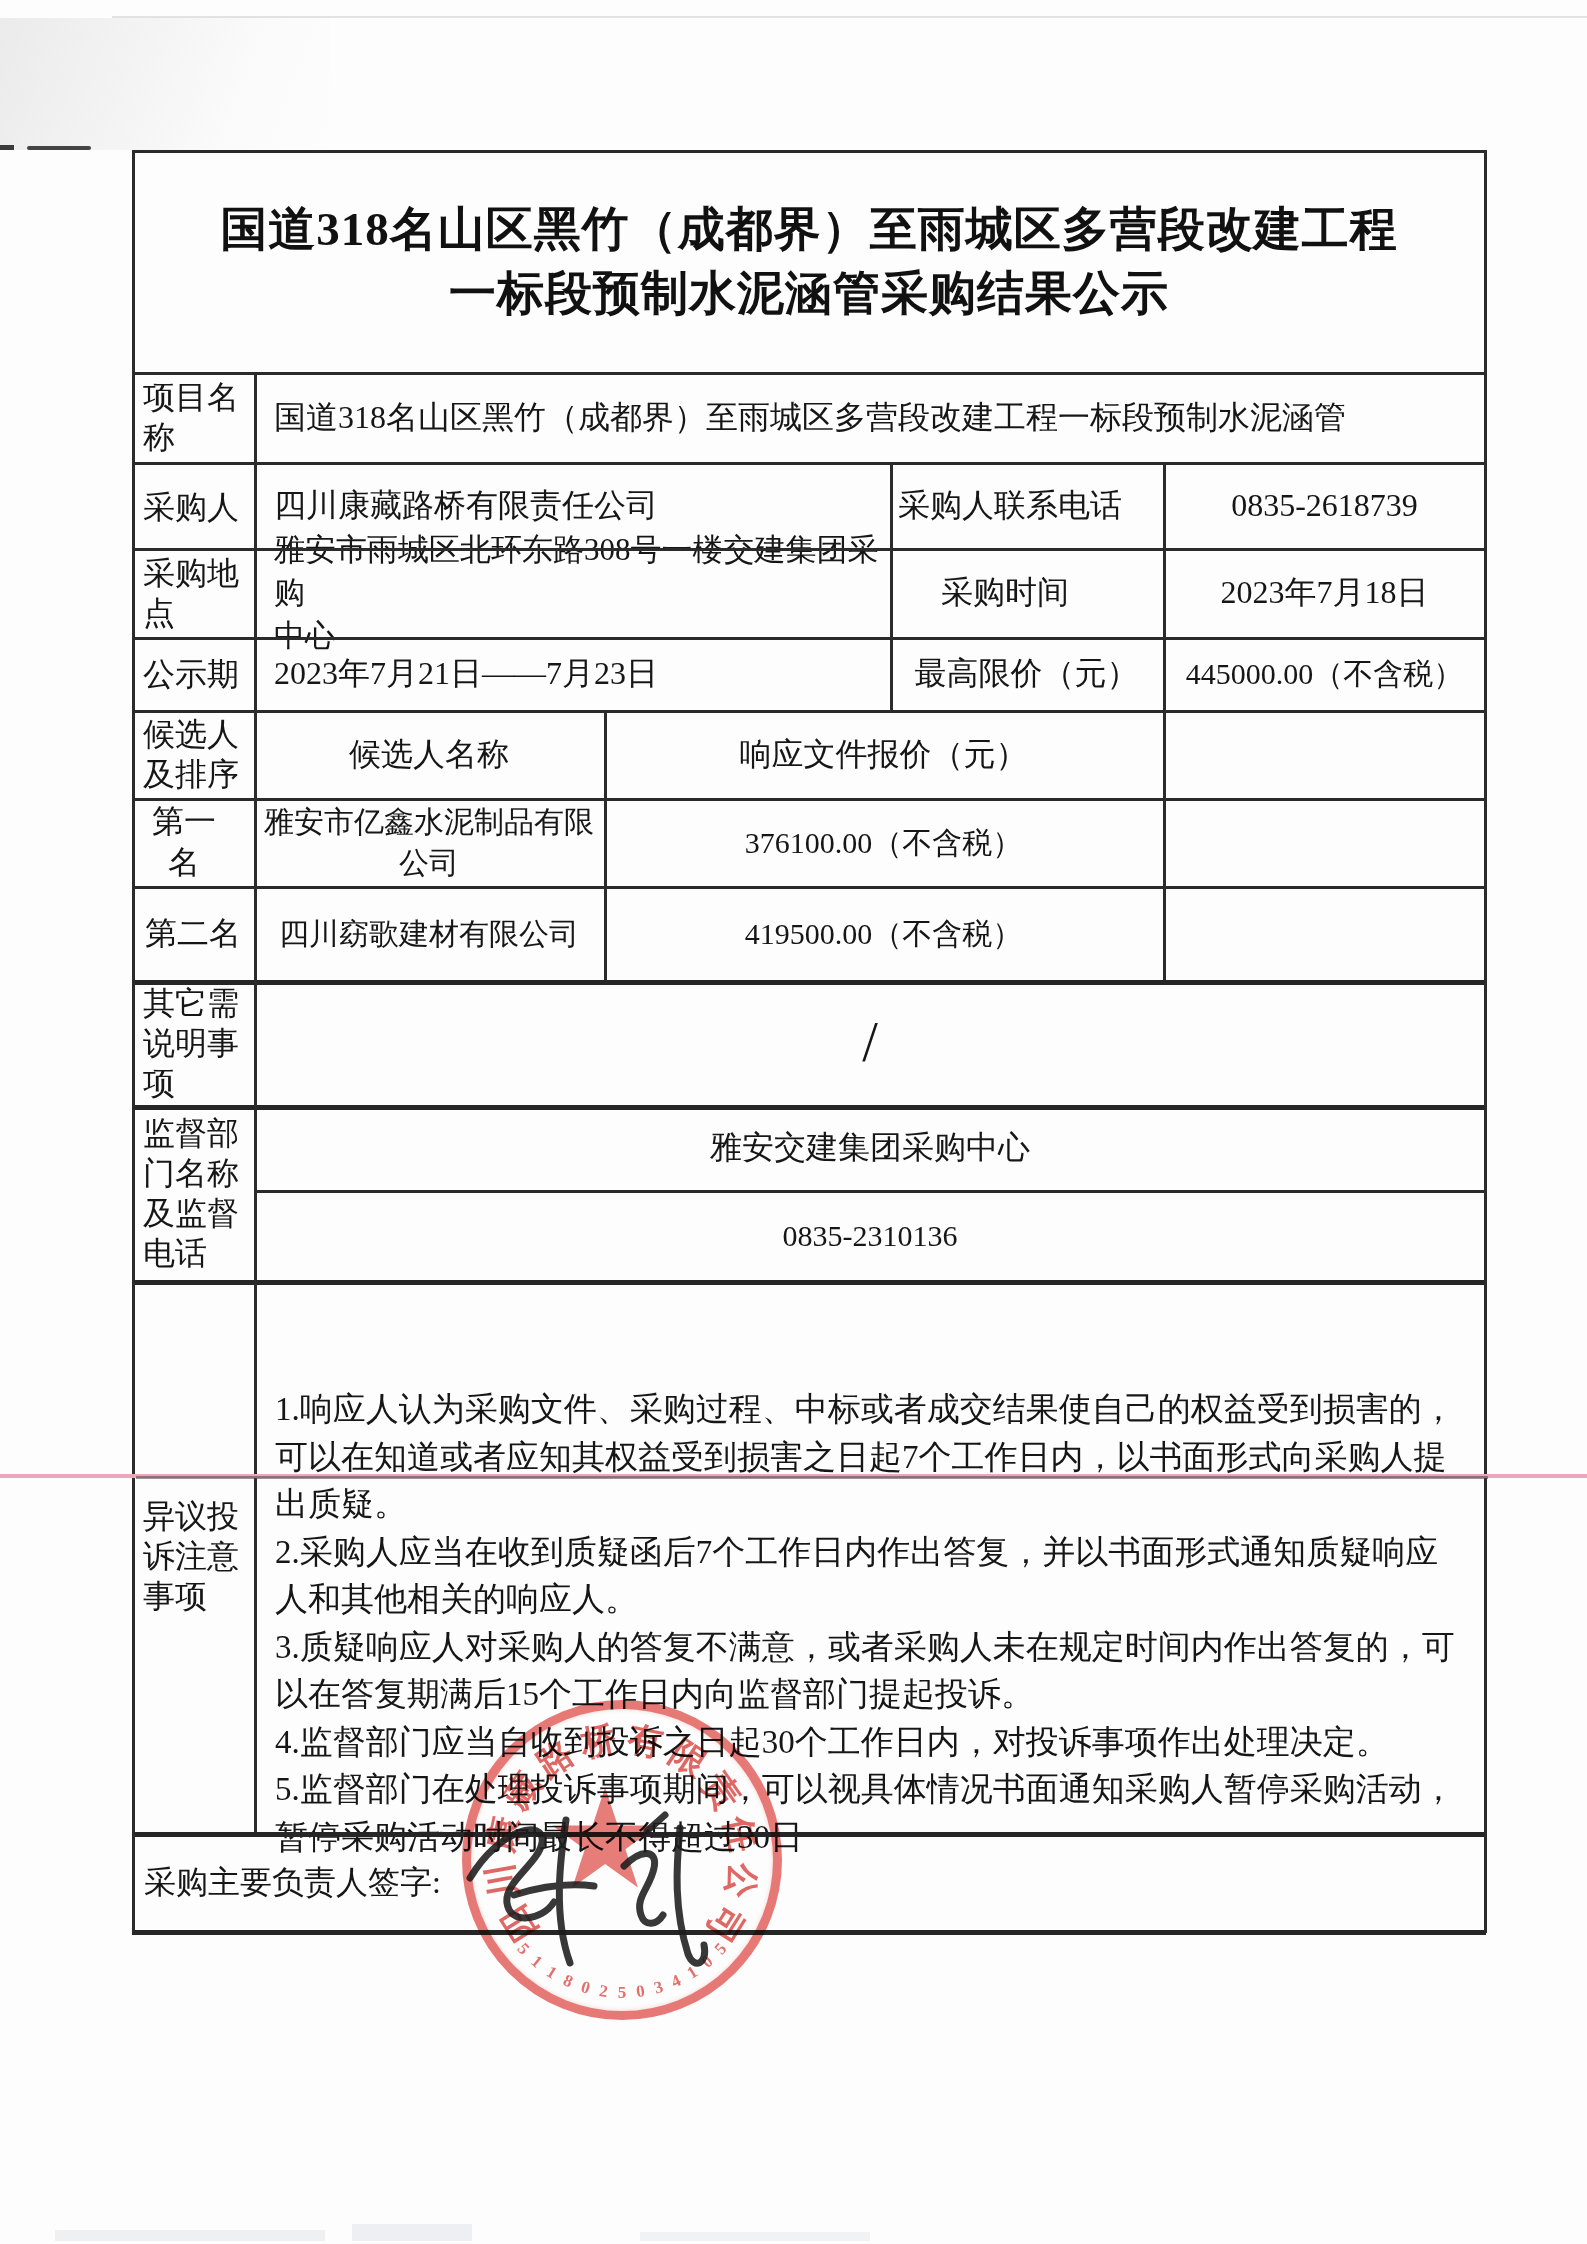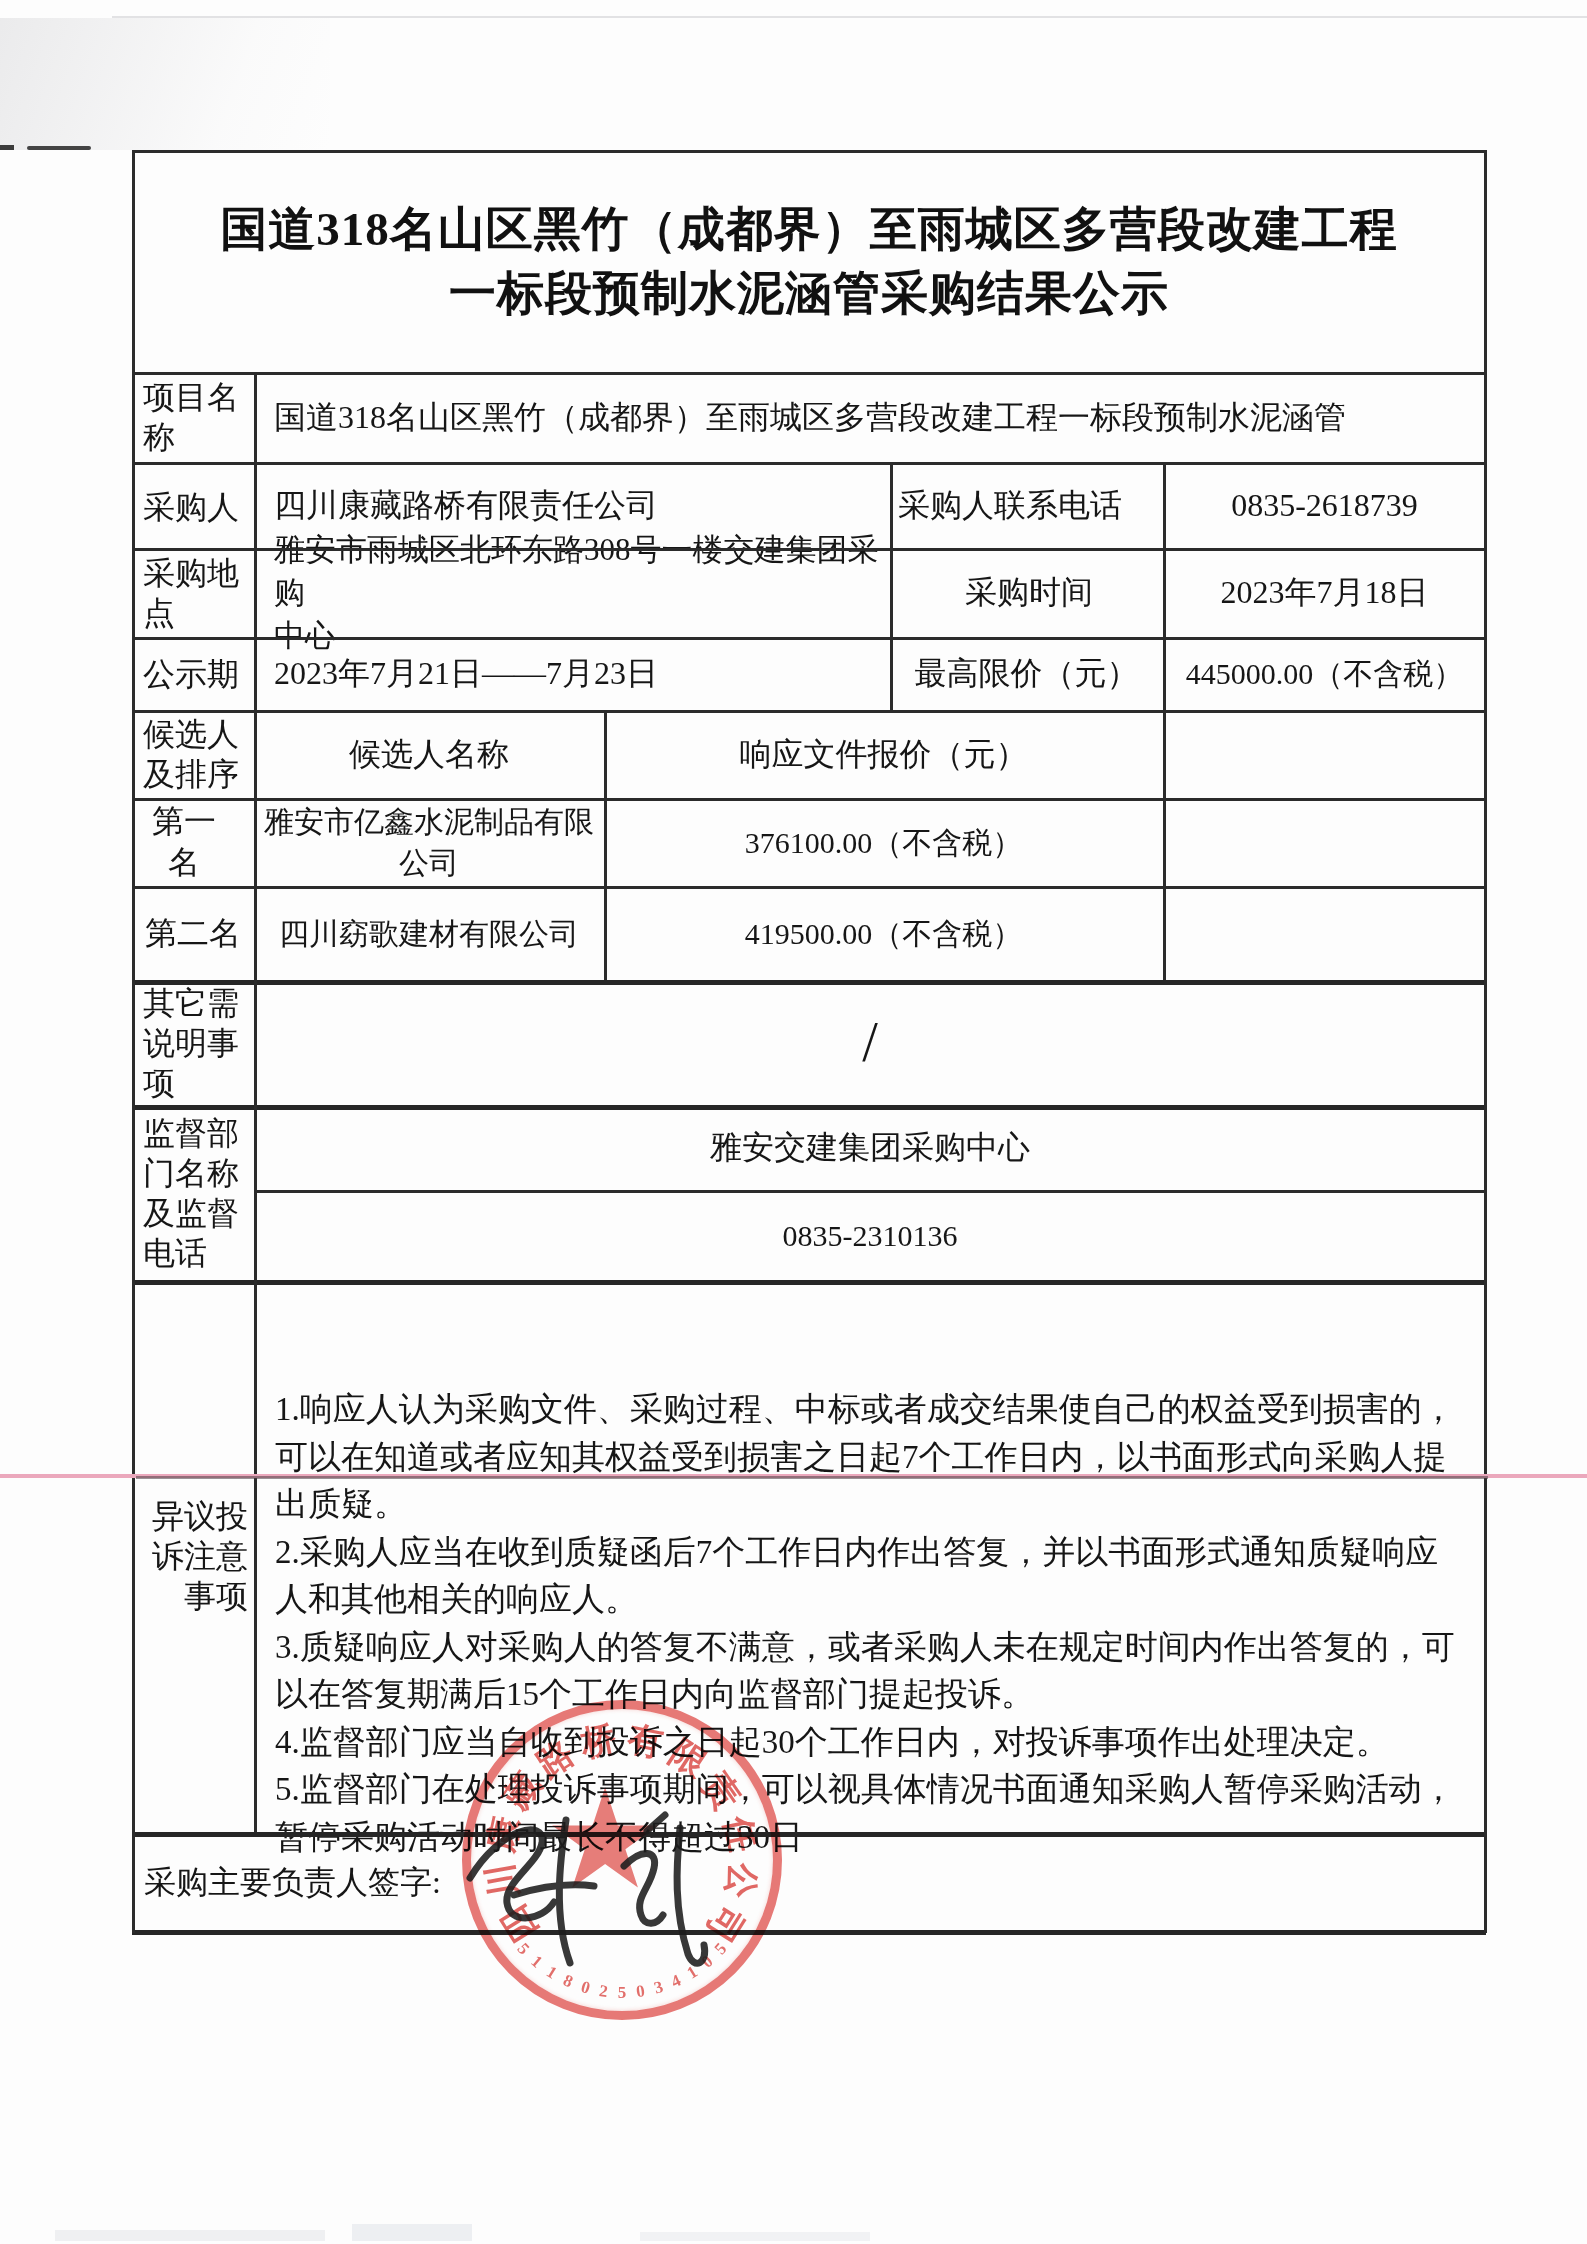--- a/index.html
+++ b/index.html
@@ -60,21 +60,21 @@
   <div class="cell lft" style="left:254px;top:372px;width:1232px;height:90px;">国道318名山区黑竹（成都界）至雨城区多营段改建工程一标段预制水泥涵管</div>
 
   <div class="cell lab" style="left:132px;top:462px;width:122px;height:90px;">采购人</div>
   <div class="cell lft" style="left:254px;top:462px;width:636px;height:86px;text-align:center;">四川康藏路桥有限责任公司</div>
   <div class="cell ctr" style="left:890px;top:462px;width:240px;height:86px;">采购人联系电话</div>
   <div class="cell ctr" style="left:1163px;top:462px;width:323px;height:86px;">0835-2618739</div>
 
   <div class="cell lab" style="left:132px;top:548px;width:122px;height:89px;">采购地点</div>
   <div class="cell lft pre" style="left:254px;top:548px;width:636px;height:89px;line-height:43px;font-size:31px;">雅安市雨城区北环东路308号一楼交建集团采购
 中心</div>
-  <div class="cell ctr" style="left:886px;top:548px;width:273px;height:89px;padding-left:19px;">采购时间</div>
+  <div class="cell ctr" style="left:862px;top:548px;width:273px;height:89px;padding-left:19px;">采购时间</div>
   <div class="cell ctr" style="left:1163px;top:548px;width:323px;height:89px;">2023年7月18日</div>
 
   <div class="cell lab" style="left:132px;top:637px;width:122px;height:73px;">公示期</div>
   <div class="cell lft" style="left:254px;top:637px;width:636px;height:73px;">2023年7月21日——7月23日</div>
   <div class="cell ctr" style="left:890px;top:637px;width:273px;height:73px;">最高限价（元）</div>
   <div class="cell ctr" style="left:1163px;top:637px;width:323px;height:73px;font-size:30px;">445000.00（不含税）</div>
 
   <div class="cell lab" style="left:132px;top:710px;width:122px;height:88px;">候选人及排序</div>
   <div class="cell ctr" style="left:254px;top:710px;width:350px;height:88px;">候选人名称</div>
   <div class="cell ctr" style="left:604px;top:710px;width:559px;height:88px;">响应文件报价（元）</div>
@@ -89,21 +89,21 @@
   <div class="cell ctr" style="left:604px;top:886px;width:559px;height:94px;font-size:30px;">419500.00（不含税）</div>
   <div class="cell ctr" style="left:1163px;top:886px;width:323px;height:94px;"></div>
 
   <div class="cell lab" style="left:132px;top:980px;width:122px;height:125px;">其它需说明事项</div>
   <div class="cell ctr" id="slash-cell" style="left:254px;top:980px;width:1232px;height:125px;">/</div>
 
   <div class="cell lab" style="left:132px;top:1105px;width:122px;height:175px;">监督部门名称及监督电话</div>
   <div class="cell ctr" style="left:254px;top:1105px;width:1232px;height:85px;">雅安交建集团采购中心</div>
   <div class="cell ctr" style="left:254px;top:1190px;width:1232px;height:90px;font-size:30px;">0835-2310136</div>
 
-  <div class="cell lab" style="left:132px;top:1280px;width:122px;height:552px;text-align:right;">异议投诉注意事项</div>
+  <div class="cell lab" style="left:132px;top:1280px;width:122px;height:552px;">异议投诉注意事项</div>
   <div id="objection-text">
     <div>1.响应人认为采购文件、采购过程、中标或者成交结果使自己的权益受到损害的，可以在知道或者应知其权益受到损害之日起7个工作日内，以书面形式向采购人提出质疑。</div>
     <div>2.采购人应当在收到质疑函后7个工作日内作出答复，并以书面形式通知质疑响应人和其他相关的响应人。</div>
     <div>3.质疑响应人对采购人的答复不满意，或者采购人未在规定时间内作出答复的，可以在答复期满后15个工作日内向监督部门提起投诉。</div>
     <div>4.监督部门应当自收到投诉之日起30个工作日内，对投诉事项作出处理决定。</div>
     <div>5.监督部门在处理投诉事项期间，可以视具体情况书面通知采购人暂停采购活动，暂停采购活动时间最长不得超过30日</div>
   </div>
 
   <div class="cell lft" style="left:132px;top:1832px;width:560px;height:101px;padding-left:12px;">采购主要负责人签字:</div>
 

